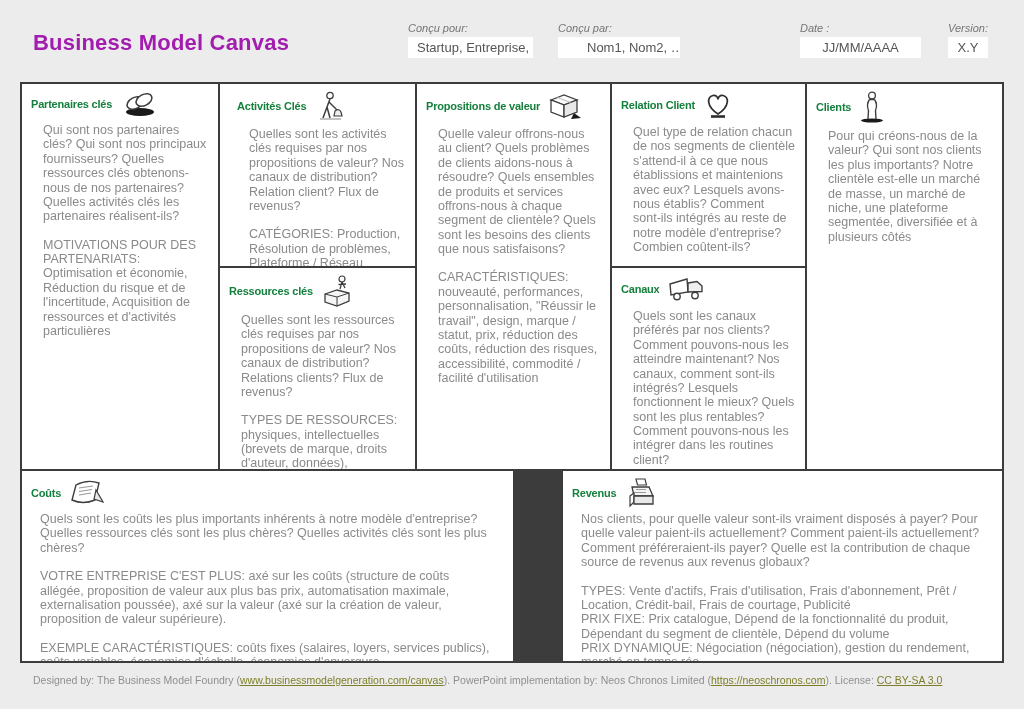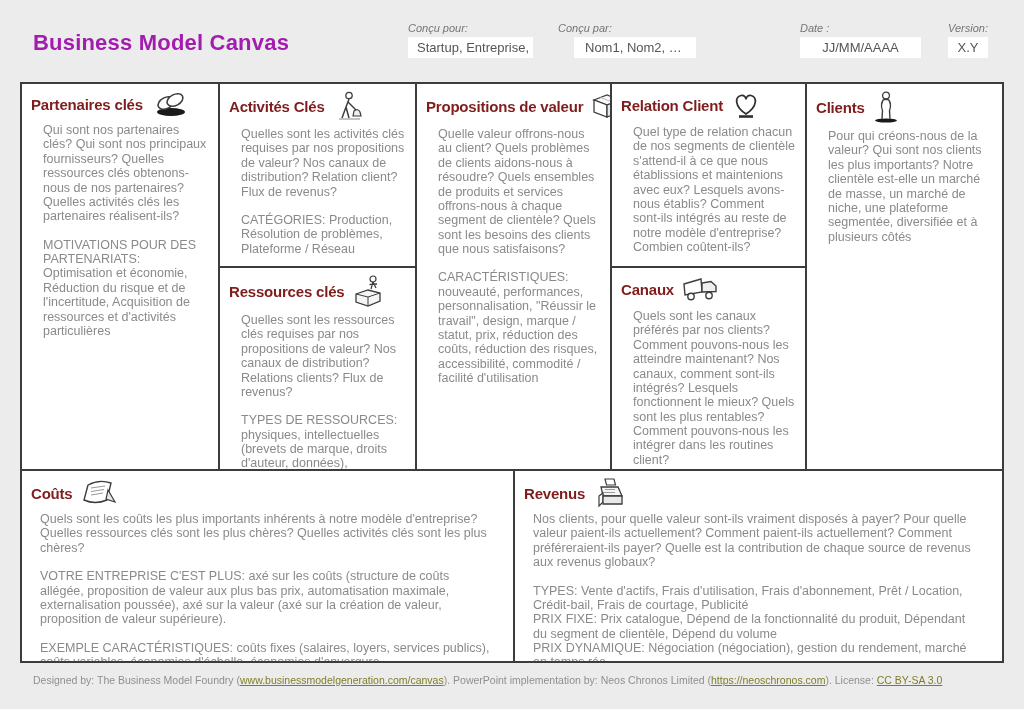--- a/index.html
+++ b/index.html
@@ -17,44 +17,44 @@
   }
   .hfield{ position:absolute; top:22px; }
   .hfield .hlabel{
     display:block; font-size:11px; font-style:italic; color:#757575; margin-bottom:3px;
   }
   .hfield input{
     border:none; background:#ffffff; height:21px; font-size:13px; color:#555;
     font-family:"Liberation Sans","DejaVu Sans",sans-serif; outline:none;
   }
   .hf-pour{ left:408px; } .hf-pour input{ width:125px; padding-left:9px; }
-  .hf-par { left:558px; } .hf-par  input{ width:122px; padding-left:11px;margin-left:16px; }
+  .hf-par { left:558px; } .hf-par  input{ width:122px; padding-left:29px; }
   .hf-date{ left:800px; } .hf-date input{ width:121px; text-align:center; }
   .hf-ver { left:948px; } .hf-ver  input{ width:40px;  text-align:center; }
   
   .canvas{
     position:absolute; left:20px; top:82px; width:984px; height:581px;
     display:grid; background:#3c3c3c; border:2px solid #3c3c3c; gap:2px;
     grid-template-columns:196px 195px 96px 95px 193px 1fr;
     grid-template-rows:182px 201px 1fr;
   }
   .cell{ background:#fff; overflow:hidden; }
   .c-partners { grid-column:1;   grid-row:1/3; }
-  .c-activities{ grid-column:2;  grid-row:1; }
+  .c-activities{ grid-column:2;  grid-row:1;padding-left:8px; }
   .c-resources{ grid-column:2;   grid-row:2; }
   .c-valueprop{ grid-column:3/5; grid-row:1/3; }
   .c-relations{ grid-column:5;   grid-row:1; }
   .c-channels { grid-column:5;   grid-row:2; }
   .c-segments { grid-column:6;   grid-row:1/3; }
   .c-costs    { grid-column:1/4; grid-row:3; }
-  .c-revenues { grid-column:4/7; grid-row:3; }
+  .c-revenues { grid-column:4/7; grid-row:3;margin-left:48px; }
   .cell-head{
     display:flex; align-items:center; gap:8px; padding:7px 6px 1px 9px;
   }
-  .cell-title{ font-size:15px; font-weight:bold; color:#7f1d1d; letter-spacing:-.2px; white-space:nowrap; }
+  .cell-title{ font-size:11px; font-weight:bold; color:#15803d; letter-spacing:-.2px; white-space:nowrap; }
   .icon{ flex:0 0 auto; display:inline-flex; }
   .cell-body{
     padding:5px 10px 6px 21px; color:#8a8a8a; font-size:12.5px; line-height:1.15;
   }
   .wide .cell-body{ padding:3px 22px 6px 18px; }
   .cell-body p{ margin:0; }
   .cell-body p.gap{ margin-top:14px; }
   .cell-body p.tight{ margin-top:0; }
   
   .footer{

